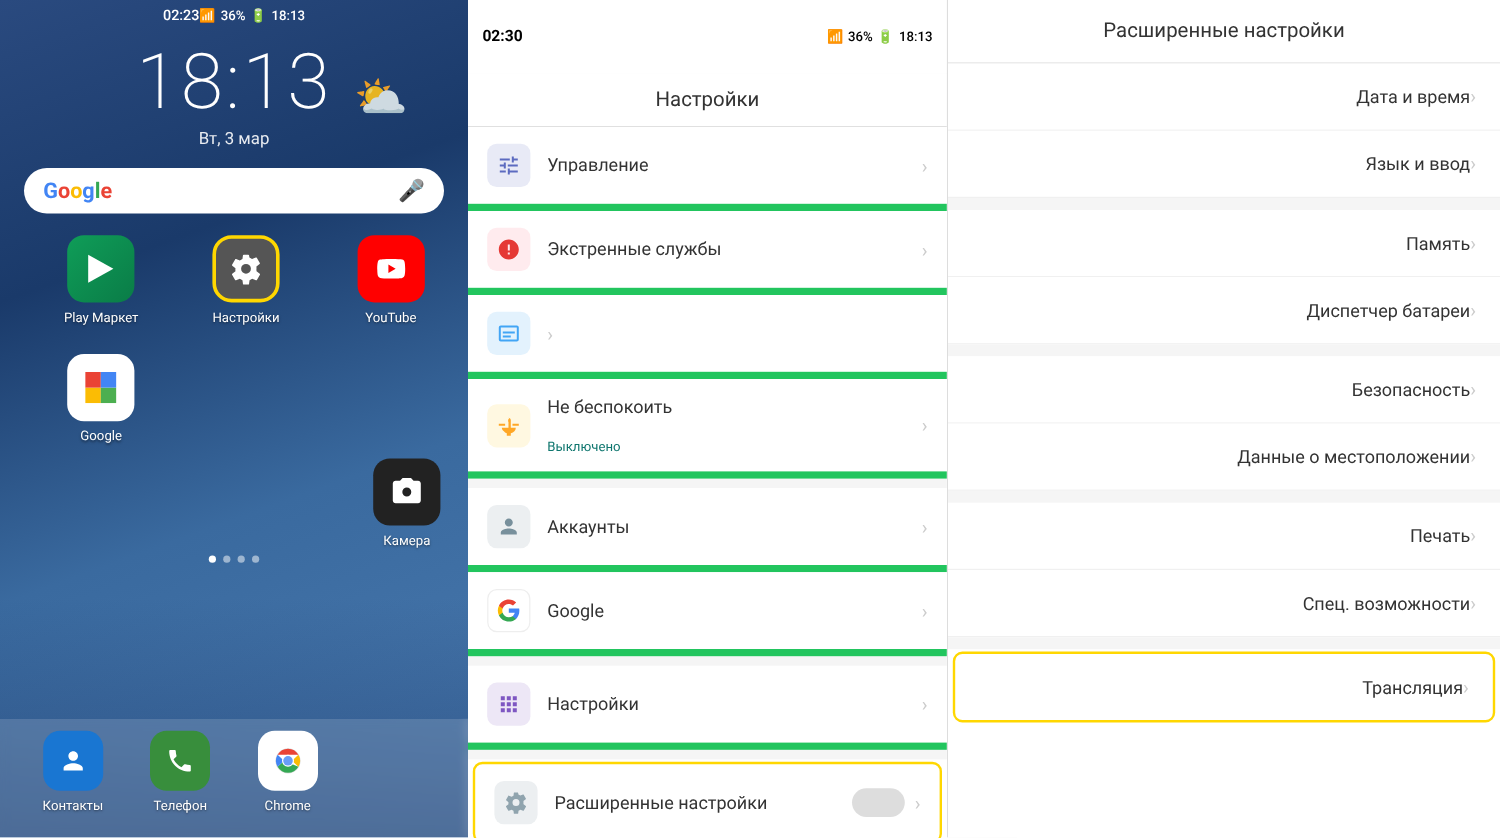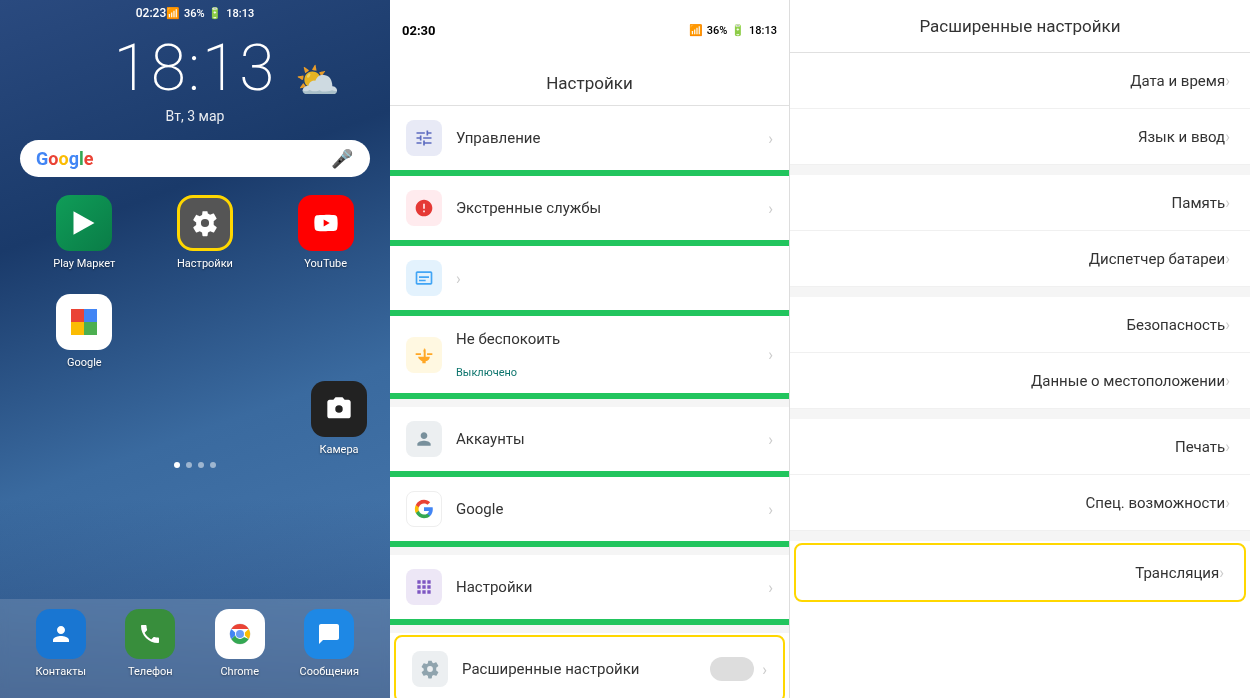--- a/index.html
+++ b/index.html
@@ -373,28 +373,20 @@
           <path d="M24.66 11 A10 10 0 0 1 24.66 21 L19.33 16 Z" fill="#fbbc04"></path>
           <path d="M24.66 21 A10 10 0 0 1 7.34 21 L12.67 16 Z" fill="#34a853"></path>
           <path d="M7.34 21 A10 10 0 0 1 7.34 11 L12.67 16 Z" fill="#4285f4"></path>
           <path d="M7.34 11 A10 10 0 0 1 16 6 L16 11 Z" fill="#ea4335"></path>
           <circle cx="16" cy="16" r="5" fill="white"></circle>
           <circle cx="16" cy="16" r="4" fill="#4285f4" opacity="0.8"></circle>
         </svg>
       </div>
       <span class="app-label">Chrome</span>
     </div>
-    <div class="app-item">
-      <div class="app-icon" style="background:#1e88e5; width:50px;height:50px;">
-        <svg width="24" height="24" viewBox="0 0 24 24" fill="white">
-            <path d="M20 2H4c-1.1 0-2 .9-2 2v18l4-4h14c1.1 0 2-.9 2-2V4c0-1.1-.9-2-2-2z"></path>
-          </svg>
-      </div>
-      <span class="app-label">Сообщения</span>
-    </div>
   </div>
 </div>
 
 <div id="settings-panel">
 
   <div class="status-bar-mid">
     <span style="font-weight:bold;font-size:13px;">02:30</span>
     <div style="display:flex;gap:4px;align-items:center;font-size:11px;">
       <span>📶</span>
       <span>36%</span>

